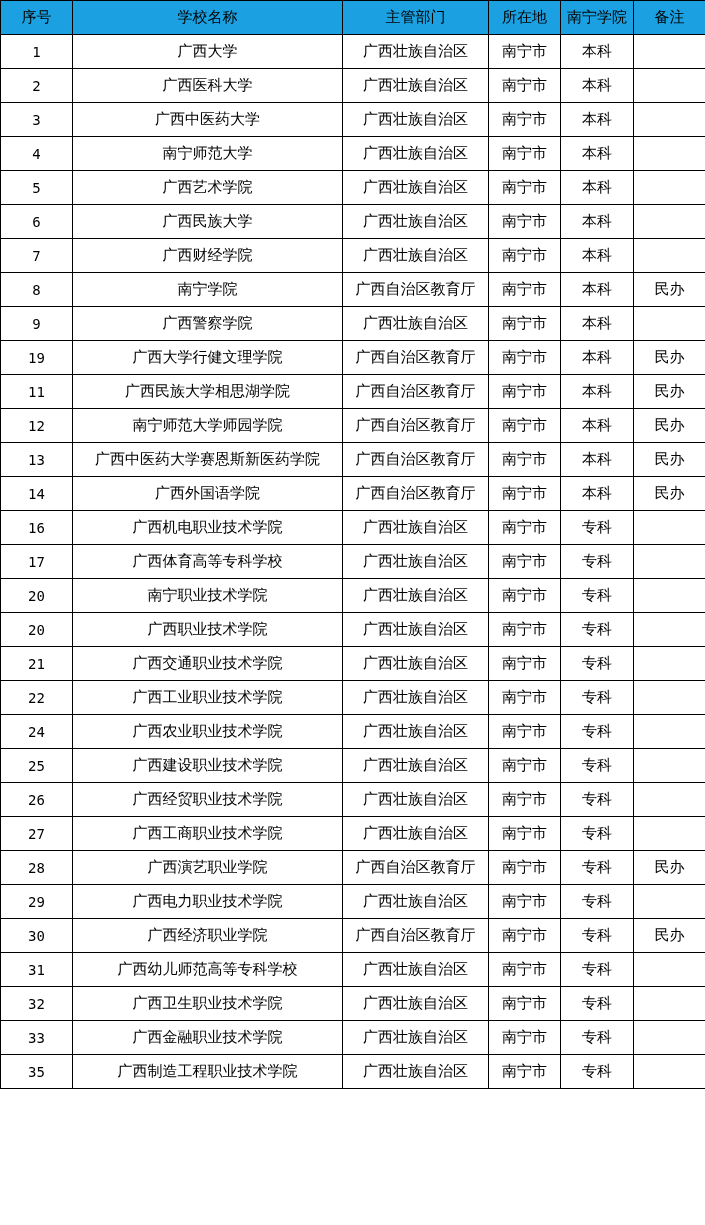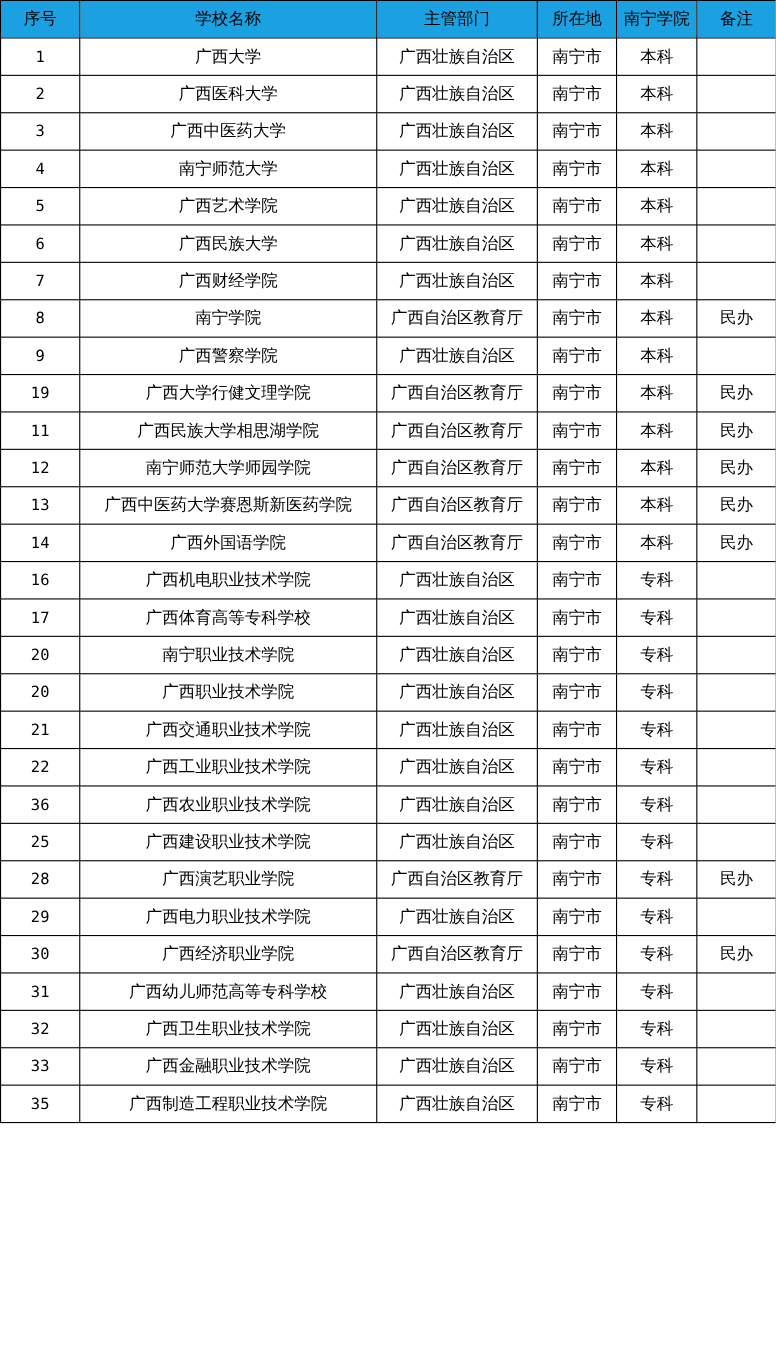--- a/index.html
+++ b/index.html
@@ -212,30 +212,46 @@
       </tr>
       <tr>
         <td class="num">22</td>
         <td>广西工业职业技术学院</td>
         <td>广西壮族自治区</td>
         <td>南宁市</td>
         <td>专科</td>
         <td></td>
       </tr>
       <tr>
-        <td class="num">36</td>
+        <td class="num">24</td>
         <td>广西农业职业技术学院</td>
         <td>广西壮族自治区</td>
         <td>南宁市</td>
         <td>专科</td>
         <td></td>
       </tr>
       <tr>
         <td class="num">25</td>
         <td>广西建设职业技术学院</td>
+        <td>广西壮族自治区</td>
+        <td>南宁市</td>
+        <td>专科</td>
+        <td></td>
+      </tr>
+      <tr>
+        <td class="num">26</td>
+        <td>广西经贸职业技术学院</td>
+        <td>广西壮族自治区</td>
+        <td>南宁市</td>
+        <td>专科</td>
+        <td></td>
+      </tr>
+      <tr>
+        <td class="num">27</td>
+        <td>广西工商职业技术学院</td>
         <td>广西壮族自治区</td>
         <td>南宁市</td>
         <td>专科</td>
         <td></td>
       </tr>
       <tr>
         <td class="num">28</td>
         <td>广西演艺职业学院</td>
         <td>广西自治区教育厅</td>
         <td>南宁市</td>

